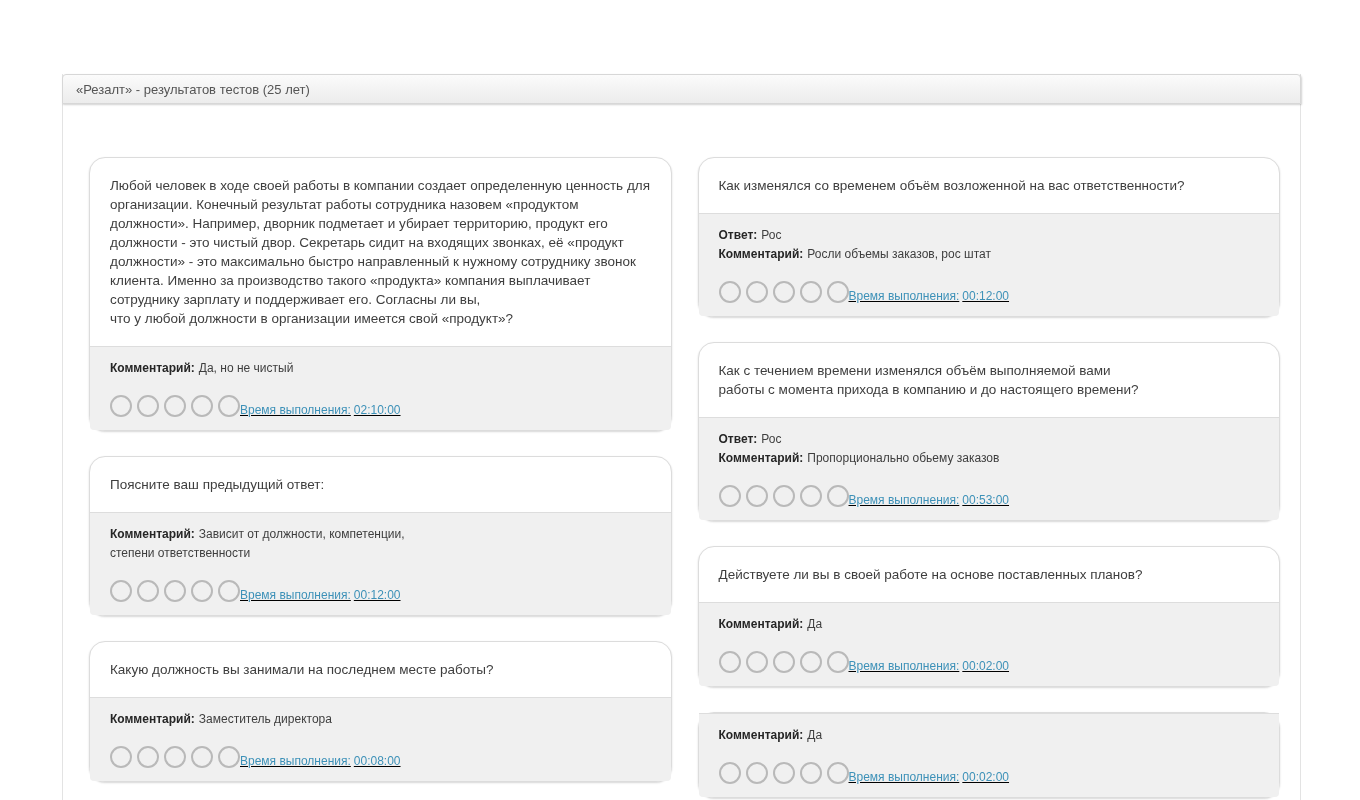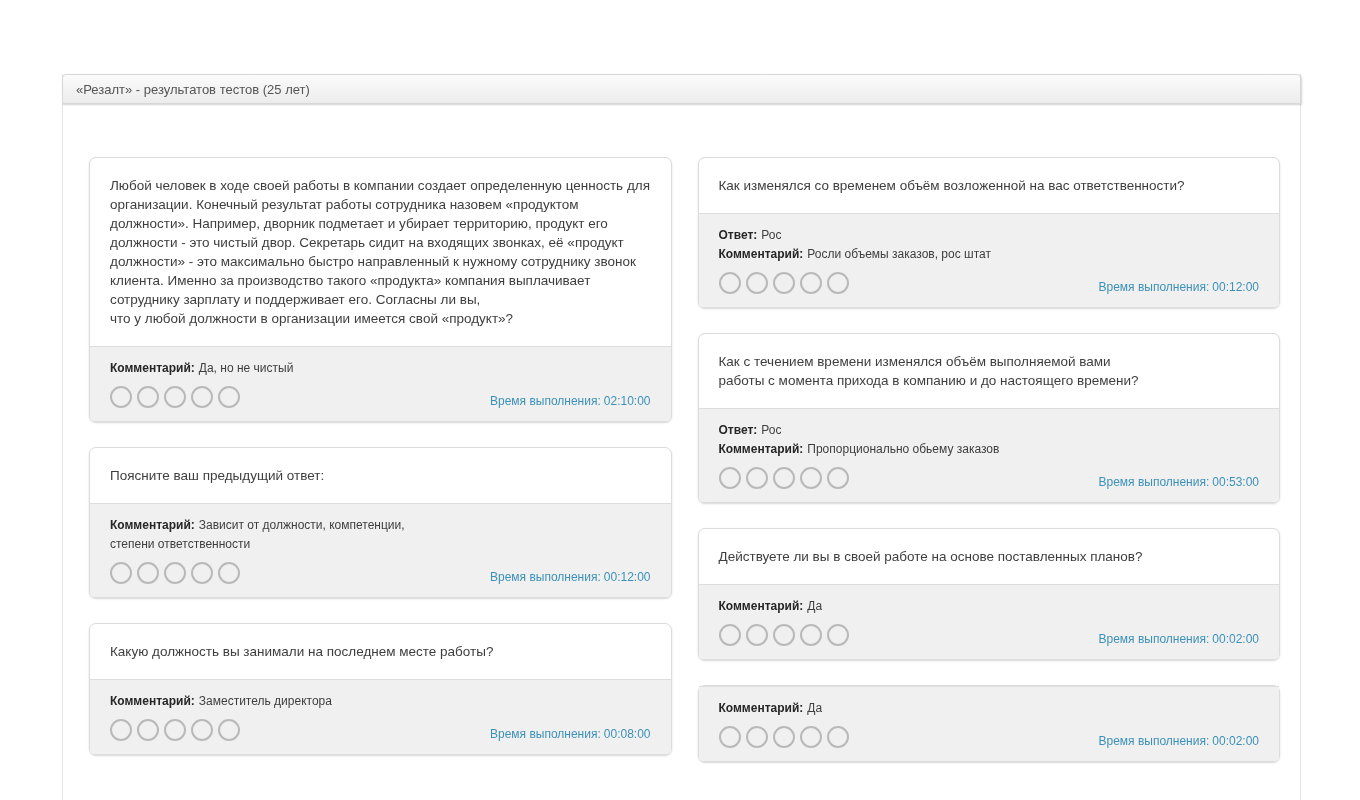--- a/index.html
+++ b/index.html
@@ -26,42 +26,42 @@
 
   .content {
     display: flex; gap: 26px;
     padding: 53px 20px 30px 26px;
   }
   .col { flex: 1; min-width: 0; }
 
   .card {
     background: #fff;
     border: 1px solid #dcdcdc;
-    border-radius: 7px;
+    border-radius: 16px;
     box-shadow: 0 1px 2px rgba(0,0,0,0.16);
     margin-bottom: 25px;
   }
   .card-question {
     padding: 18px 20px;
     font-size: 13.5px; line-height: 19px; color: #3e3e3e;
     white-space: pre-line;
   }
   .card-bottom {
     background: #f0f0f0;
     border-top: 1px solid #ddd;
     border-radius: 0 0 4px 4px;
     padding: 12px 20px 13px 20px;
   }
   .row { font-size: 12px; line-height: 19px; color: #3e3e3e; }
   .lbl { font-weight: bold; color: #262626; }
   .val { margin-left: 4px; white-space: pre-line; }
 
   .card-footer {
-    margin-top: 8px;
-    display: flex; justify-content: space-between; align-items: flex-end;
+    margin-top: 17px;
+    display: flex; justify-content: flex-start; align-items: flex-end; text-decoration: underline;
   }
   .circles { display: flex; gap: 5px; }
   .circle {
     width: 22px; height: 22px;
     border: 2px solid #b9b9b9; border-radius: 50%;
     background: transparent;
     cursor: pointer;
   }
   .time { font-size: 12px; color: #3d91b8; white-space: nowrap; }
   .time .time-value { margin-left: 3px; }

